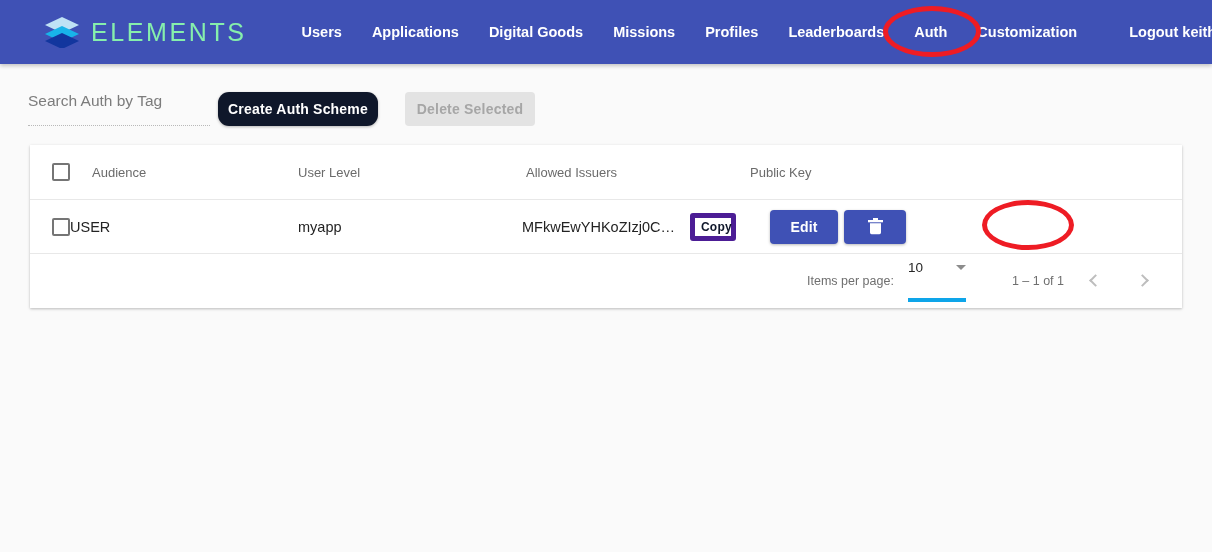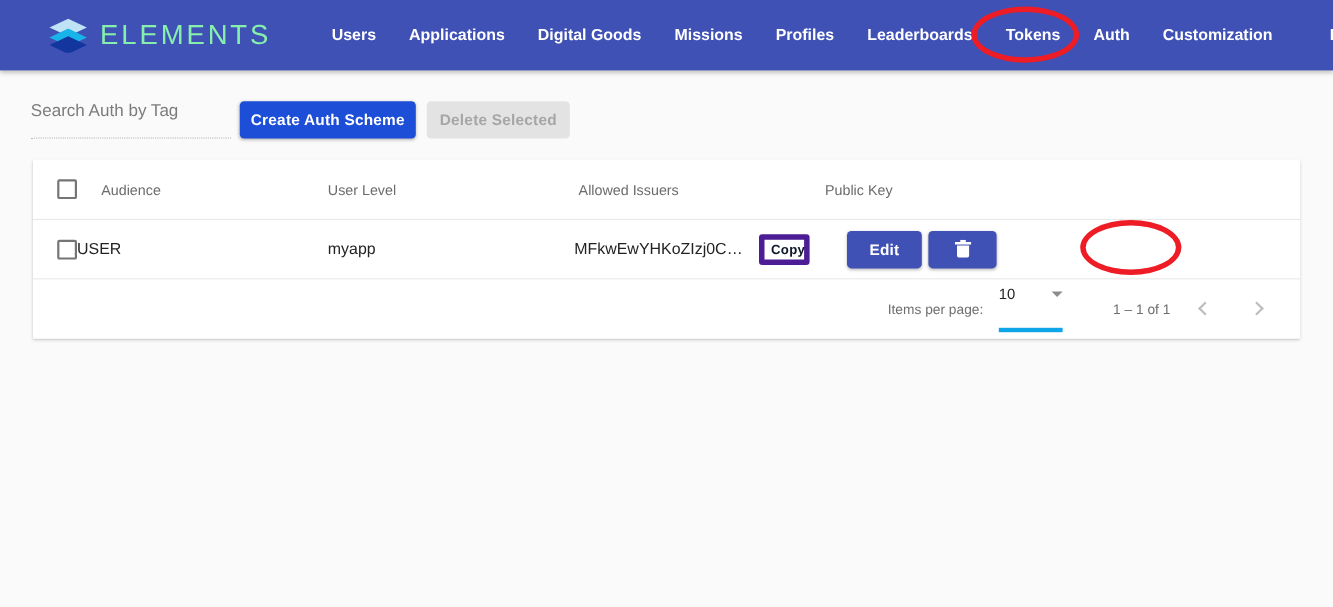--- a/index.html
+++ b/index.html
@@ -68,25 +68,26 @@
   }
   .btn {
     border: none; outline: none; cursor: pointer;
     font-family: "Liberation Sans", sans-serif;
     font-size: 14px; font-weight: bold; letter-spacing: .2px;
     border-radius: 4px;
   }
   .btn-create {
     position: absolute; left: 218px; top: 92px;
     width: 160px; height: 34px;
-    background: #1d4ed8; color: #ffffff;
+    background: #0f172a; color: #ffffff;
     box-shadow: 0 1px 3px rgba(0,0,0,.28);
+    border-radius: 11px;
   }
   .btn-delete-sel {
-    position: absolute; left: 388px; top: 92px;
+    position: absolute; left: 405px; top: 92px;
     width: 130px; height: 34px;
     background: #e3e3e3; color: #a6a6a6;
     cursor: default;
   }
 
   
   .card {
     position: absolute; left: 30px; top: 145px;
     width: 1152px; height: 163px;
     background: #ffffff;
@@ -193,21 +194,20 @@
     <div class="brand-name">ELEMENTS</div>
   </div>
 
   <div class="navlinks">
     <div class="navlink">Users</div>
     <div class="navlink">Applications</div>
     <div class="navlink">Digital Goods</div>
     <div class="navlink">Missions</div>
     <div class="navlink">Profiles</div>
     <div class="navlink">Leaderboards</div>
-    <div class="navlink">Tokens</div>
     <div class="navlink">Auth</div>
     <div class="navlink">Customization</div>
     <div class="navlink logout">Logout keithh</div>
   </div>
 </div>
 
 <div class="toolbar">
   <div class="search-field">
     <input class="search-input" type="text" placeholder="Search Auth by Tag" style="">
     <div class="search-underline"></div>

